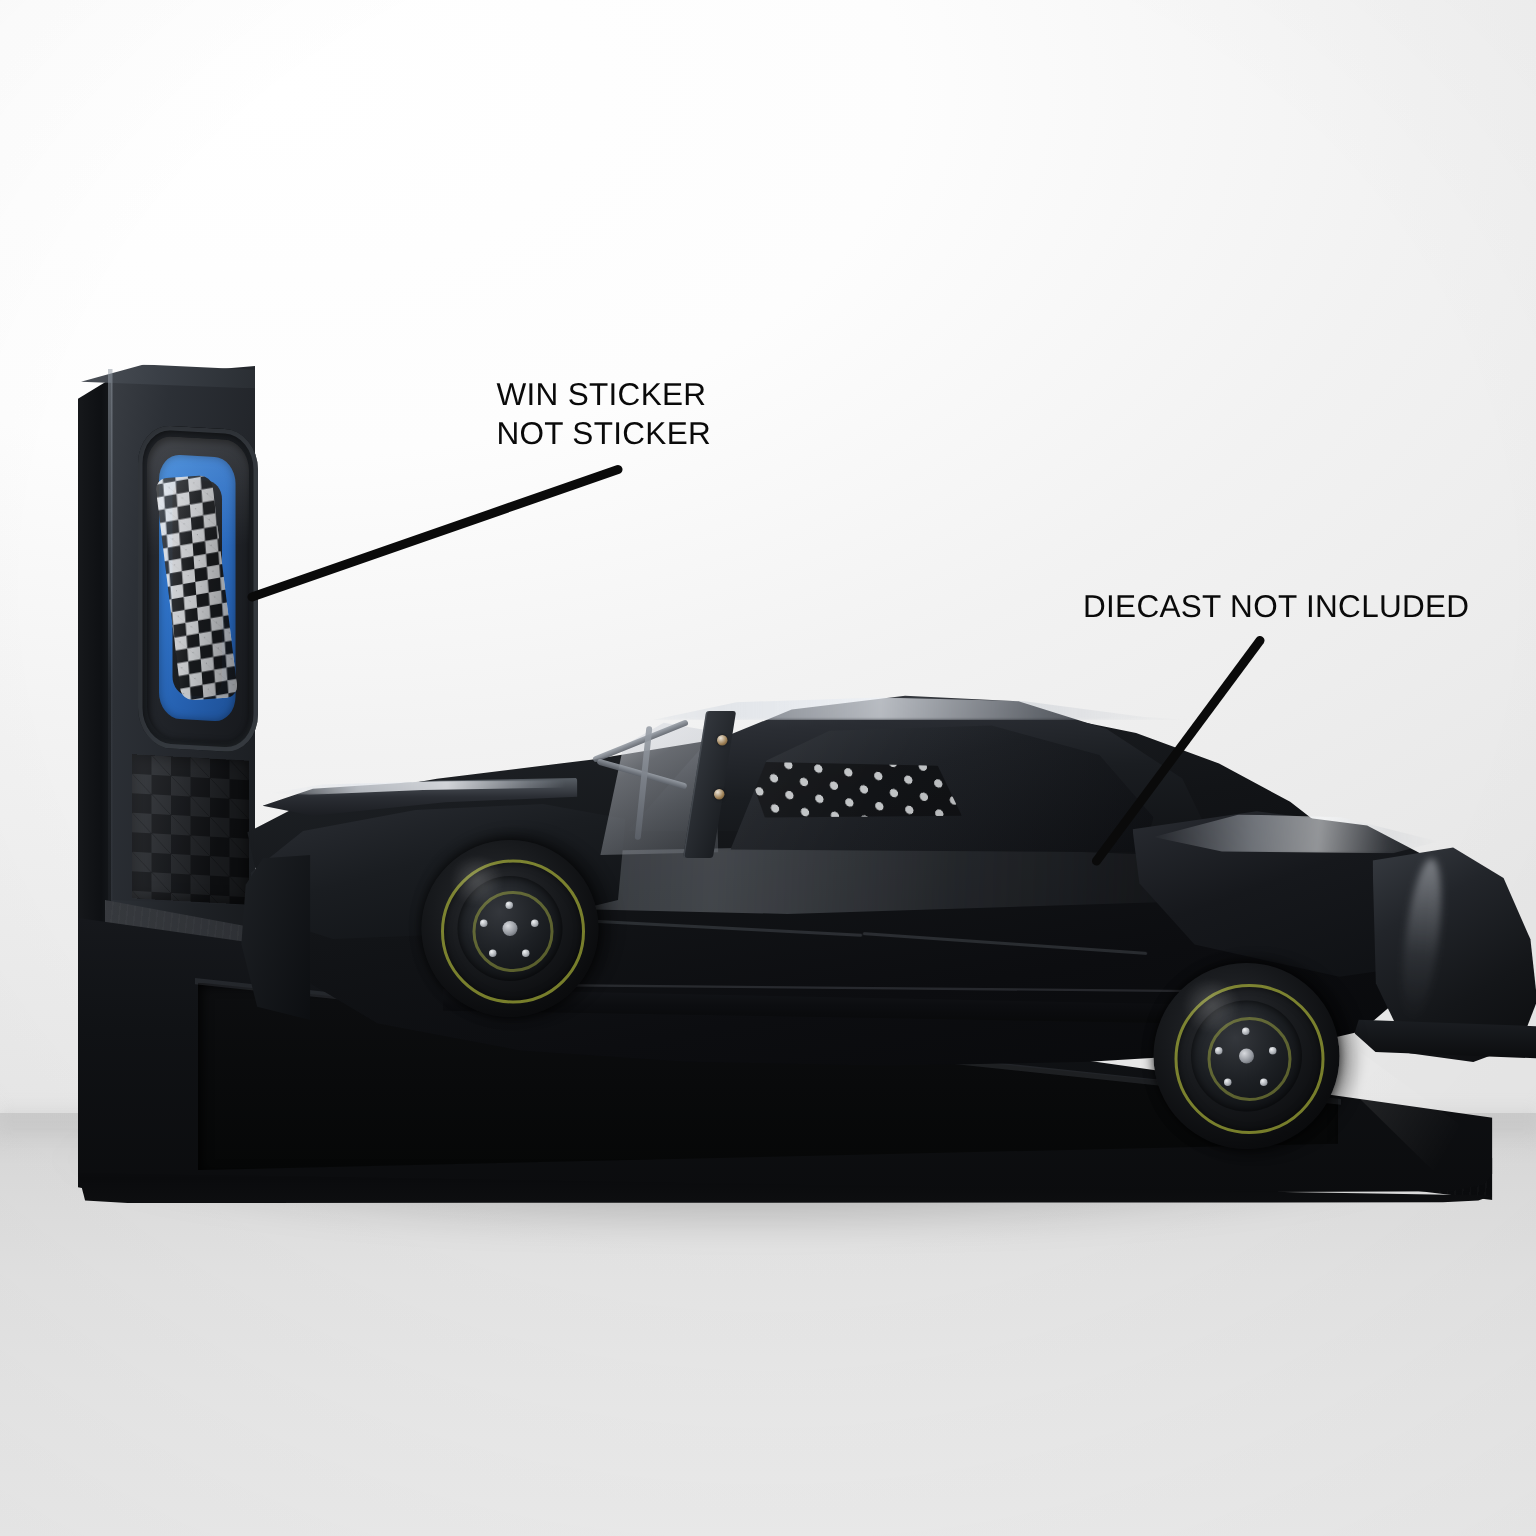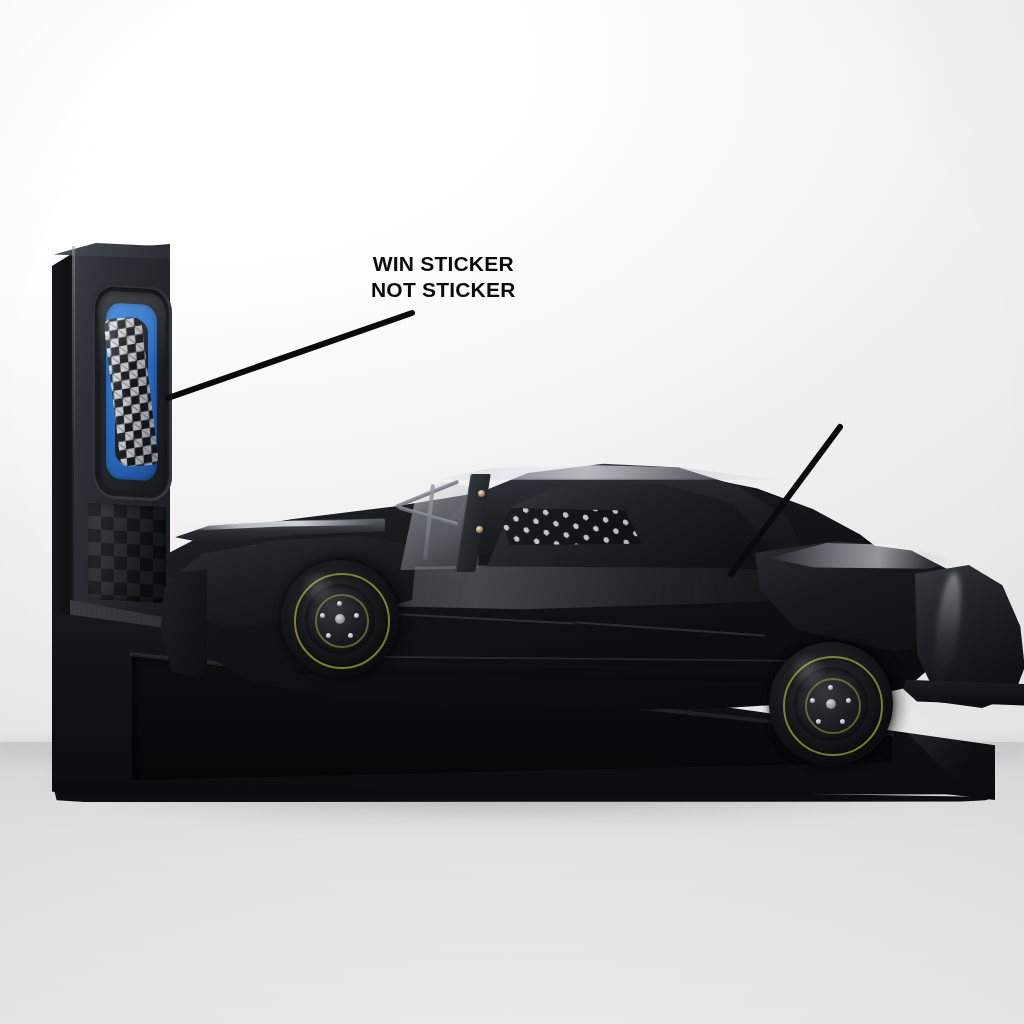--- a/index.html
+++ b/index.html
@@ -379,27 +379,26 @@
   }
   .arch-shadow{
     position:absolute;border-radius:50%;
     background:radial-gradient(circle,rgba(0,0,0,.75) 40%,rgba(0,0,0,0) 72%);
     filter:blur(3px);
   }
 
   
   .callout{
     position:absolute;
-    font-weight:bold;
+    font-weight:normal;
     color:#0a0a0a;
     letter-spacing:.2px;
     line-height:1.22;
     white-space:nowrap;
-    text-align:center;
-    margin-left:40px;
+    text-align:left;
     -webkit-font-smoothing:antialiased;
   }
   #callout-win{left:331px;top:251px;font-size:21px;}
   #callout-win .l2{display:block;}
   #callout-diecast{left:722px;top:392px;font-size:21px;}
 
   .leader{position:absolute;left:0;top:0;width:1024px;height:1024px;pointer-events:none;}
 </style>
 </head>
 <body>
@@ -523,14 +522,17 @@
   <svg class="leader" viewBox="0 0 1024 1024">
     <line id="leader-win" x1="412" y1="313" x2="168" y2="398" stroke="#0a0a0a" stroke-width="6" stroke-linecap="round"></line>
     <line id="leader-diecast" x1="840" y1="427" x2="731" y2="574" stroke="#0a0a0a" stroke-width="6" stroke-linecap="round"></line>
   </svg>
 
   <div class="callout" id="callout-win" style="color: rgb(10, 10, 10);">
     <span class="l1">WIN STICKER</span>
     <span class="l2">NOT STICKER</span>
   </div>
 
+  <div class="callout" id="callout-diecast" style="color: rgb(10, 10, 10);">
+    <span class="l1">DIECAST NOT INCLUDED</span>
+  </div>
 
 </div>
 
 </body></html>

